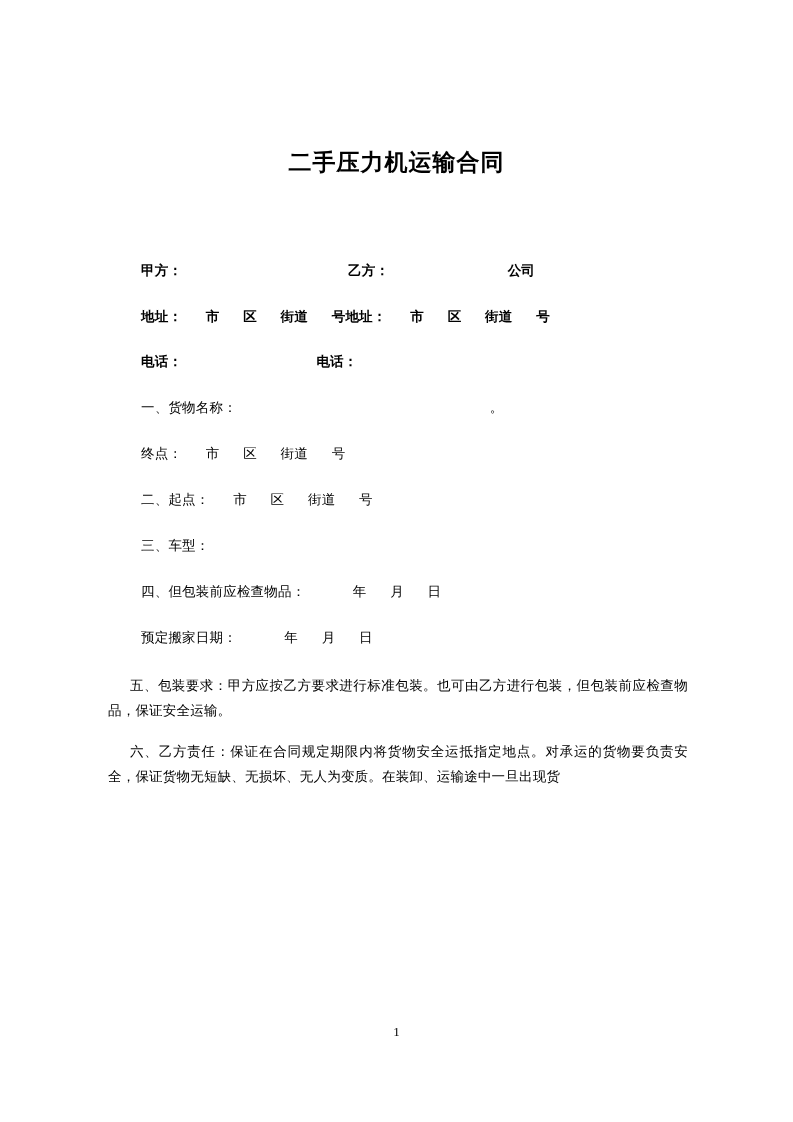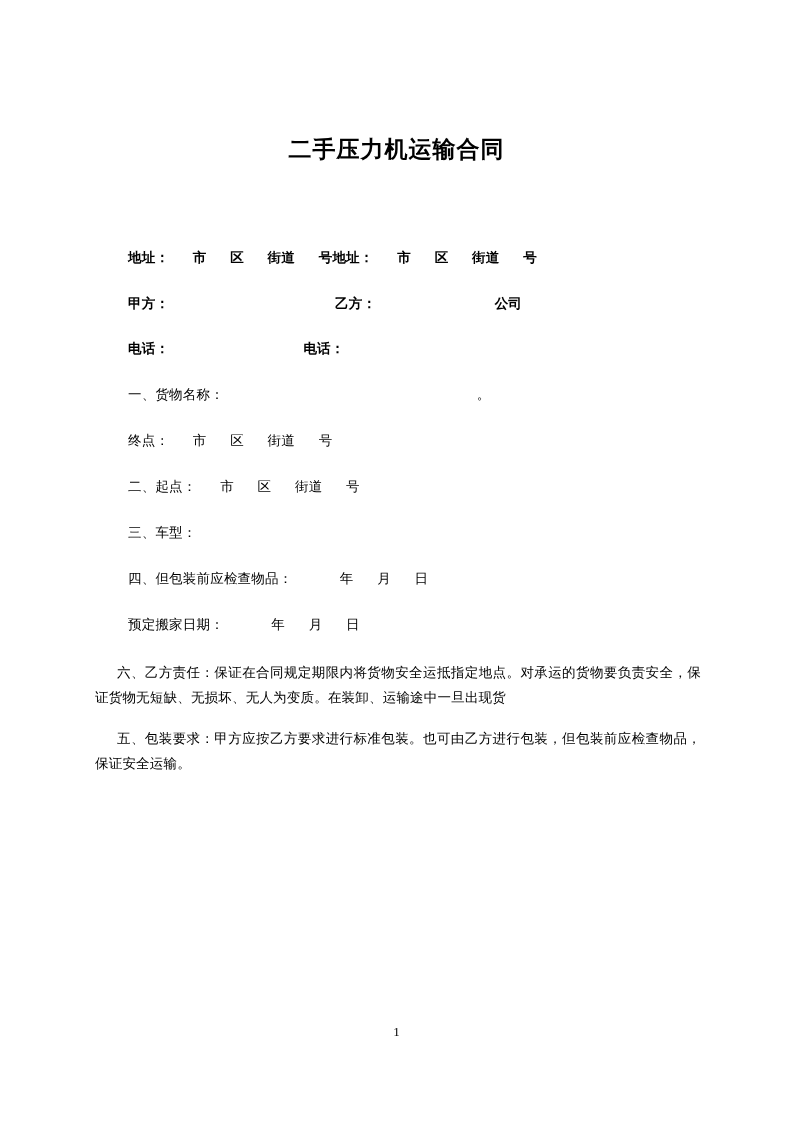--- a/index.html
+++ b/index.html
@@ -12,21 +12,21 @@
     height: 1122px;
     font-family: "Liberation Sans", "DejaVu Sans", sans-serif;
     color: #000000;
     position: relative;
     overflow: hidden;
   }
   .page {
     width: 793px;
     height: 1068px;
     box-sizing: border-box;
-    padding: 0;
+    padding: 13px;
     position: relative;
   }
   .doc-title {
     text-align: center;
     font-size: 23px;
     font-weight: bold;
     letter-spacing: 1px;
     margin: 0;
     padding-top: 136px;
     line-height: 1.2;
@@ -77,34 +77,34 @@
 </style>
 </head>
 <body>
 
 <div class="page">
 
   <h1 class="doc-title">二手压力机运输合同</h1>
 
   <div class="body-area">
 
+    <div class="line bold">甲方：                                          乙方：                              公司</div>
     <div class="line bold">地址：      市      区      街道      号地址：      市      区      街道      号</div>
-    <div class="line bold">甲方：                                          乙方：                              公司</div>
     <div class="line bold">电话：                                  电话：                                </div>
 
 
     <div class="line">一、货物名称：                                                                。</div>
     <div class="line">终点：      市      区      街道      号</div>
     <div class="line">二、起点：      市      区      街道      号</div>
     <div class="line">三、车型：                          </div>
     <div class="line">四、但包装前应检查物品：            年      月      日</div>
     <div class="line">预定搬家日期：            年      月      日</div>
 
   </div>
 
   <div class="para-block">
+    <div class="para para-indent wide">五、包装要求：甲方应按乙方要求进行标准包装。也可由乙方进行包装，但包装前应检查物品，保证安全运输。</div>
     <div class="para para-indent wide">六、乙方责任：保证在合同规定期限内将货物安全运抵指定地点。对承运的货物要负责安全，保证货物无短缺、无损坏、无人为变质。在装卸、运输途中一旦出现货</div>
-    <div class="para para-indent wide">五、包装要求：甲方应按乙方要求进行标准包装。也可由乙方进行包装，但包装前应检查物品，保证安全运输。</div>
   </div>
 
   <div class="page-number">1</div>
 
 </div>
 
 </body></html>

